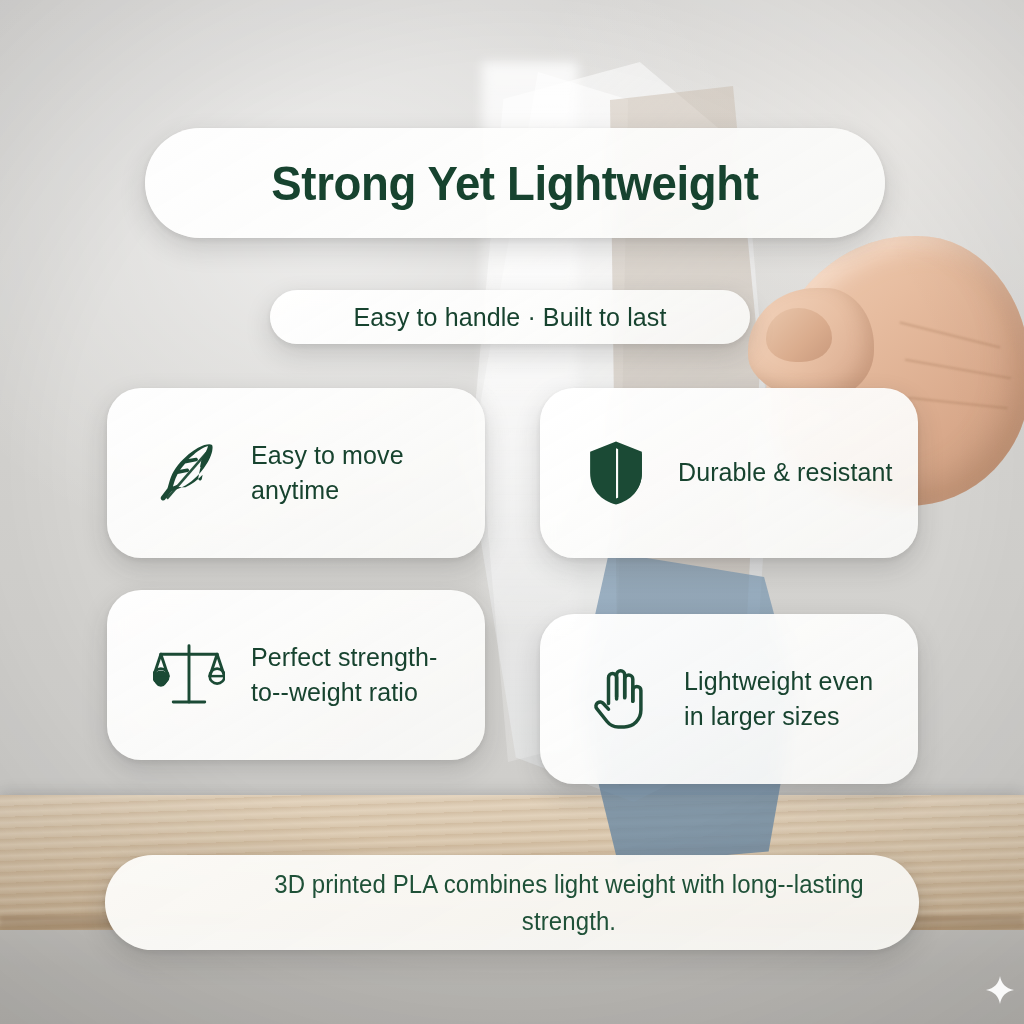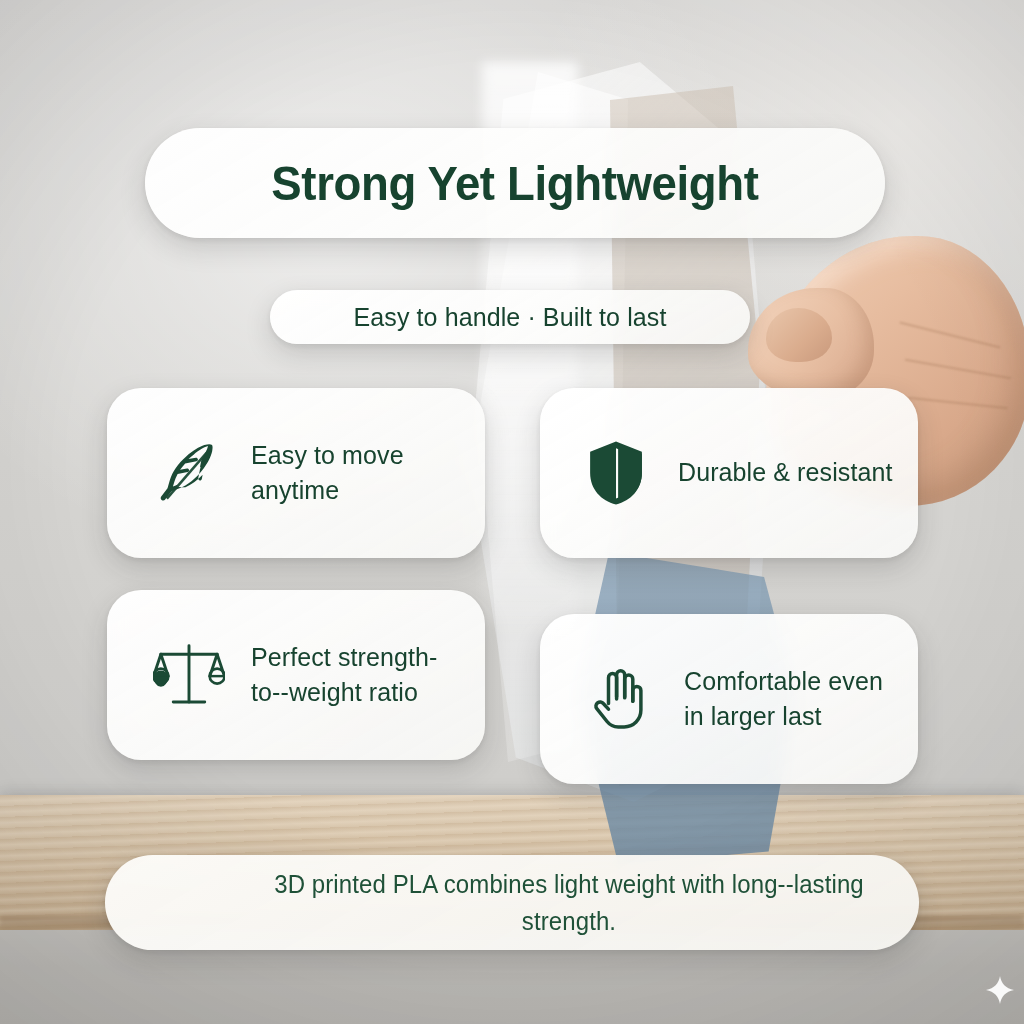--- a/index.html
+++ b/index.html
@@ -337,21 +337,21 @@
     <div class="card-icon">
       <svg viewBox="0 0 64 64" aria-hidden="true">
         <g fill="none" stroke="#1b4a35" stroke-width="3.1" stroke-linecap="round" stroke-linejoin="round">
           <path d="M20 36V13a3.6 3.6 0 0 1 7.2 0v19"></path>
           <path d="M27.2 30V10.5a3.6 3.6 0 0 1 7.2 0V30"></path>
           <path d="M34.4 31V14.2a3.6 3.6 0 0 1 7.2 0V34"></path>
           <path d="M41.6 34v-9.6a3.6 3.6 0 0 1 7.2 0v17.4c0 8.4-6.5 15-14.8 15h-5.4c-3.9 0-7.5-1.8-9.9-4.8L9.6 40.6a3.7 3.7 0 0 1 .8-5.3 3.8 3.8 0 0 1 5 .7L20 41"></path>
         </g>
       </svg>
     </div>
-    <div class="card-label">Comfortable even in larger last</div>
+    <div class="card-label">Lightweight even in larger sizes</div>
   </div>
 
   <div class="glass footer-pill">
     <div class="footer-text">3D printed PLA combines light weight with long--lasting strength.</div>
   </div>
 
   <div class="sparkle">
     <svg viewBox="0 0 32 32" aria-hidden="true">
       <path fill="#ffffff" d="M16 0c1.3 8.2 6.5 14.4 16 16-9.5 1.6-14.7 7.8-16 16-1.3-8.2-6.5-14.4-16-16C9.5 14.4 14.7 8.2 16 0z"></path>
     </svg>

